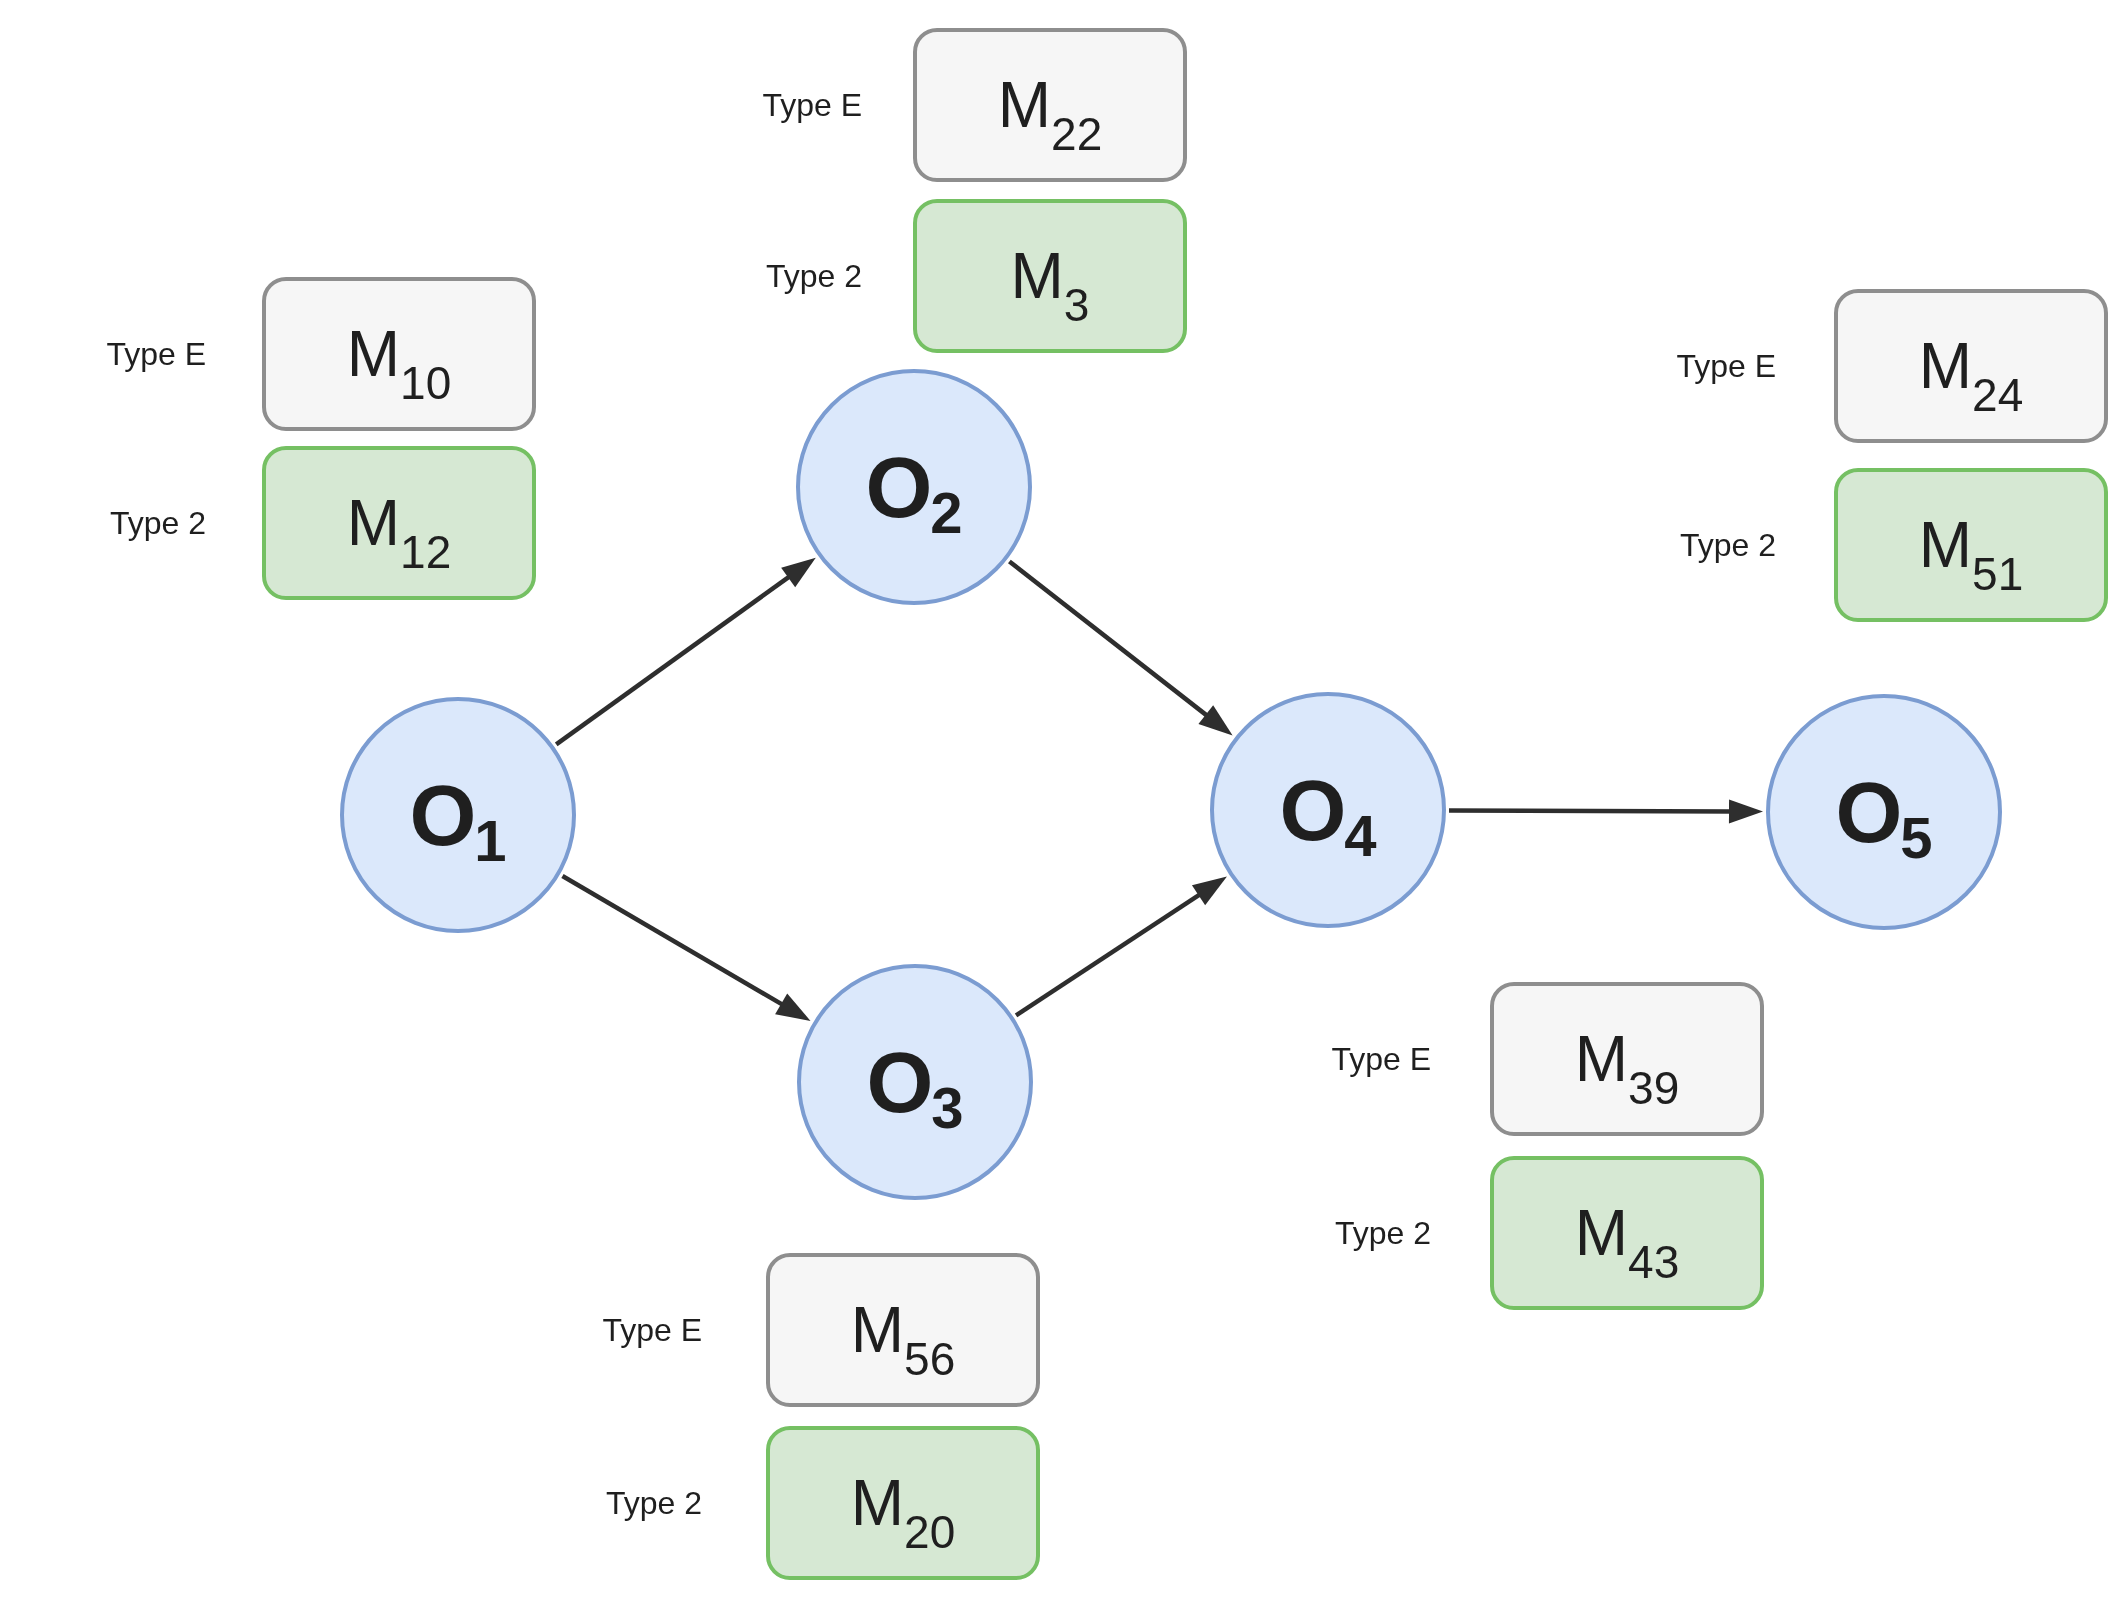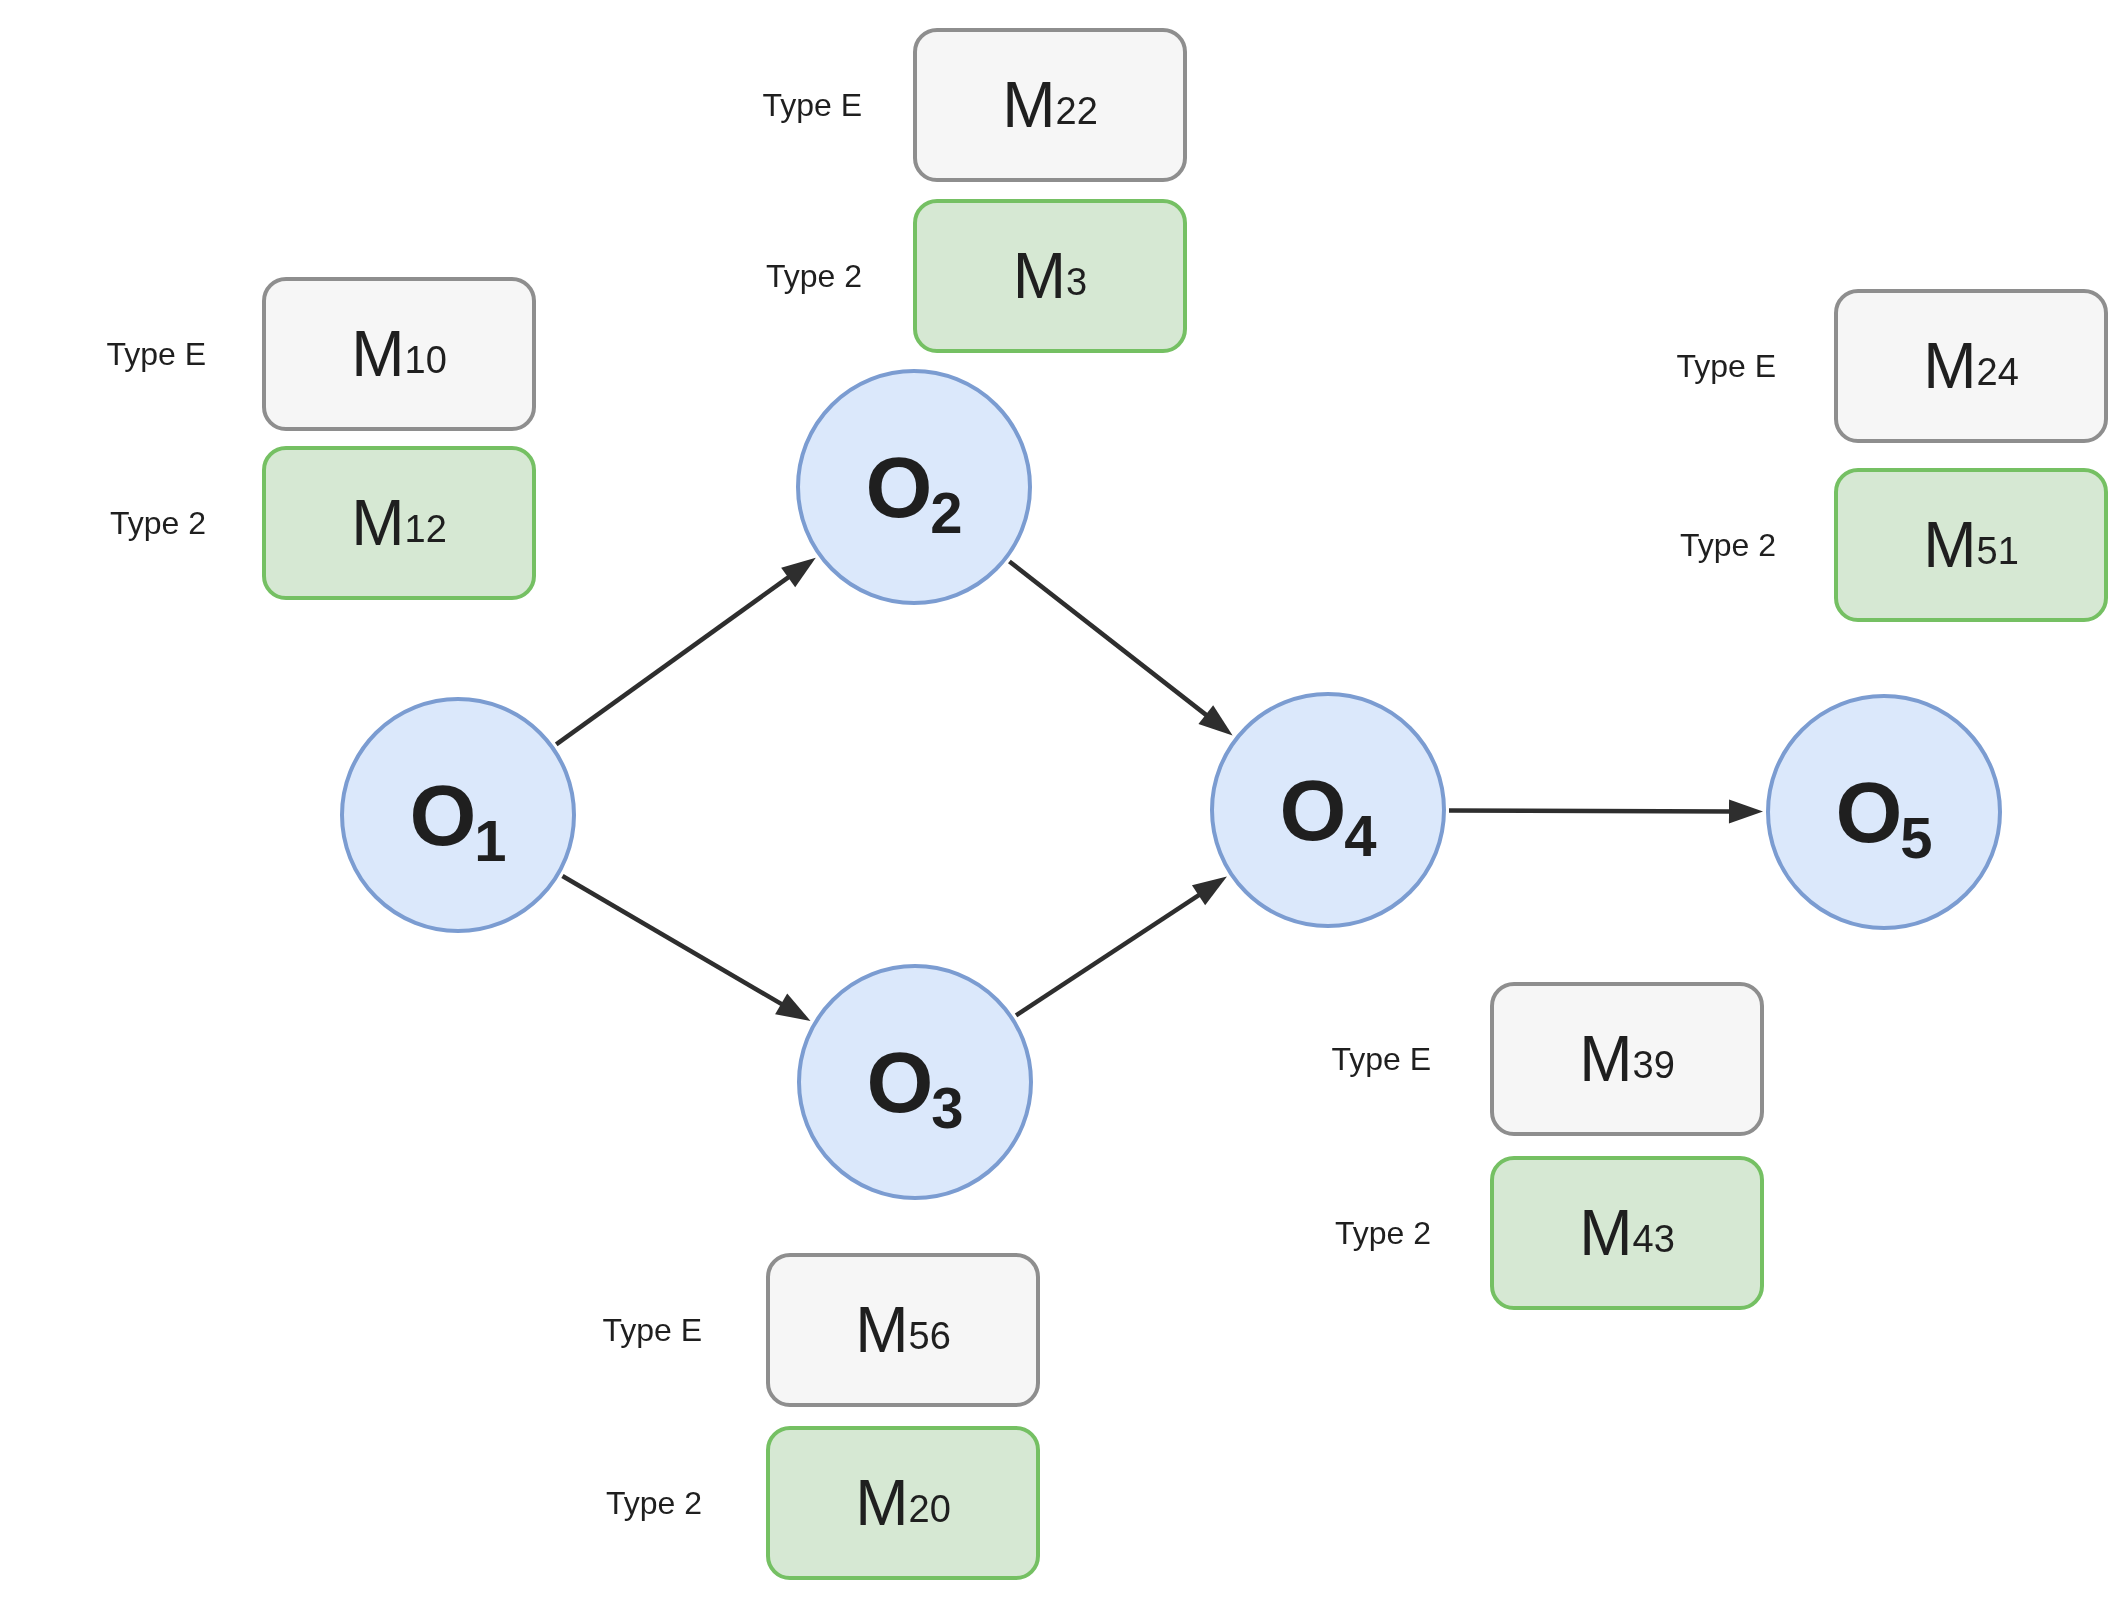--- a/index.html
+++ b/index.html
@@ -21,21 +21,21 @@
     position:absolute;white-space:nowrap;font-size:32px;color:var(--text-color,#262626);
     height:80px;line-height:80px;text-align:right;
   }
   .mbox{
     position:absolute;width:274px;height:154px;border-radius:24px;box-sizing:border-box;
     display:flex;align-items:center;justify-content:center;
   }
   .mbox.type_e{background:var(--te-fill,#f6f6f6);border:4px solid var(--te-border,#8e8e8e);}
   .mbox.type_2{background:var(--t2-fill,#d6e8d3);border:4px solid var(--t2-border,#75c063);}
   .mbox .m{font-size:64px;line-height:1;color:var(--text-color,#262626);}
-  .mbox .msub{font-size:38px;line-height:1;color:var(--text-color,#262626);position:relative;top:6px;}
+  .mbox .msub{font-size:46px;line-height:1;color:var(--text-color,#262626);position:relative;top:29px;}
 </style>
 </head>
 <body>
 
 <div class="stage" style="--node-fill: #dbe8fb; --node-border: #7b9cd1; --te-fill: #f6f6f6; --te-border: #8e8e8e; --t2-fill: #d6e8d3; --t2-border: #75c063; --edge-color: #2e2e2e; --text-color: #1f1f1f; background: rgb(255, 255, 255);">
   <svg class="edges-layer" id="edges-layer" viewBox="0 0 2128 1607" xmlns="http://www.w3.org/2000/svg">
       <g>
         <line x1="556.228331305148" y1="744.3445336226129" x2="791.4175369663029" y2="575.1733506031857" class="edge-line"></line>
         <polygon points="815.771668694852,557.6554663773871 795.1774730928157,587.2507211913784 781.163165712177,567.7674158085391" class="edge-head"></polygon>
       </g>

